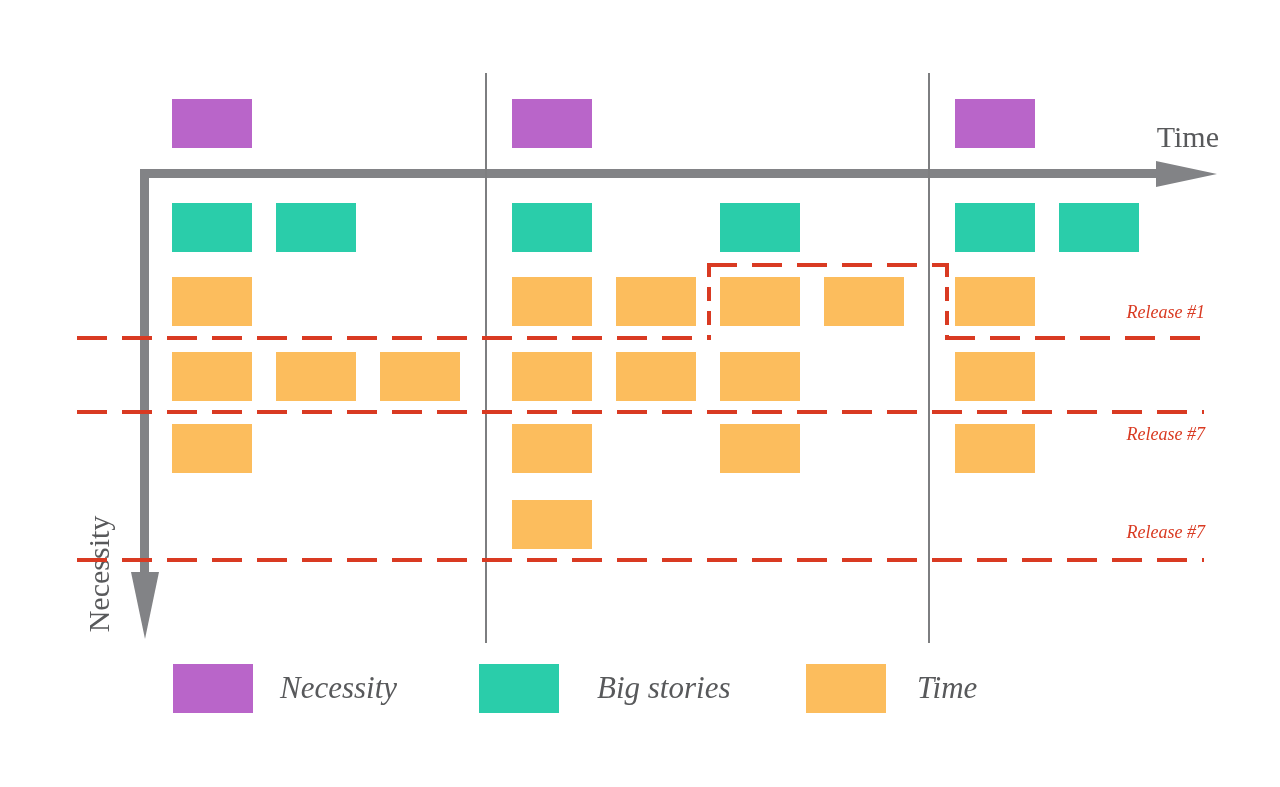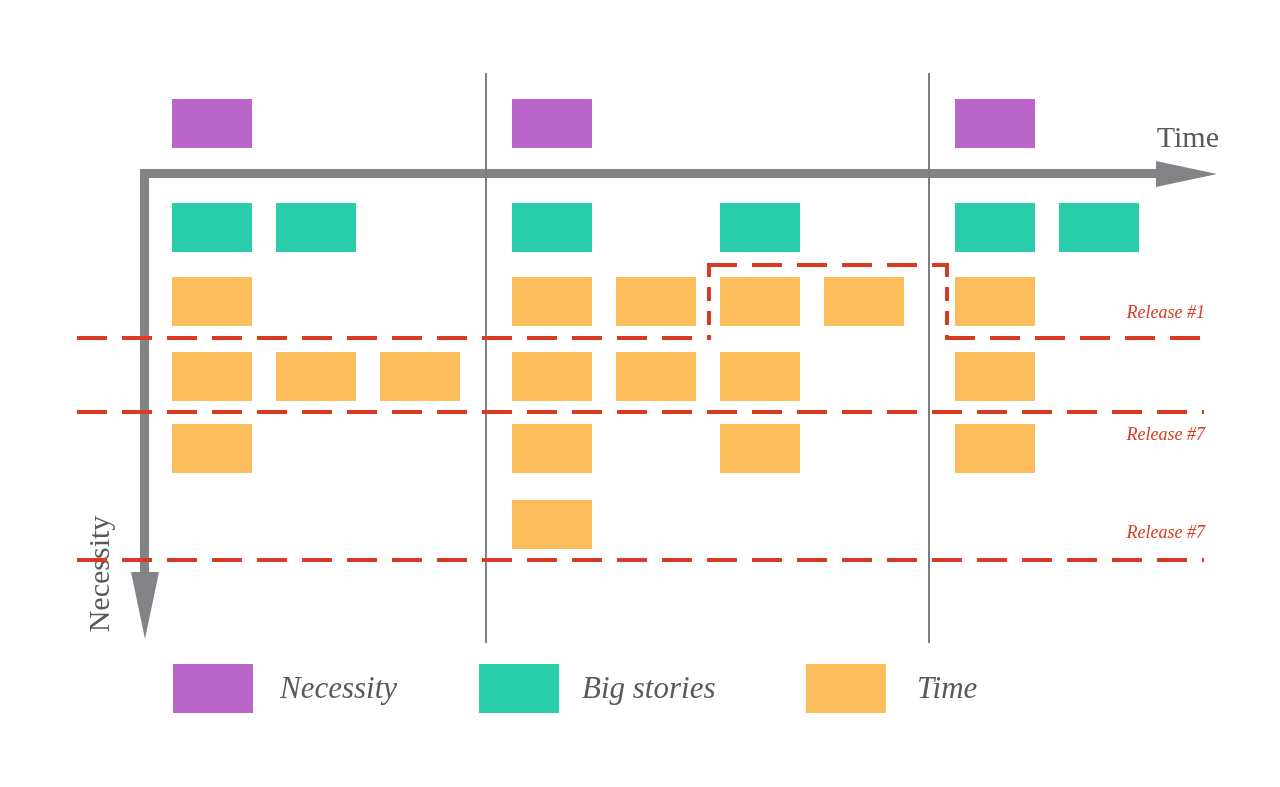--- a/index.html
+++ b/index.html
@@ -34,21 +34,21 @@
   .release-label{position:absolute;right:87px;font-size:18px;font-style:italic;color:var(--c-release);}
   #release-label-1{top:302px;}
   #release-label-2{top:424px;}
   #release-label-3{top:522px;}
   .legend-swatch{position:absolute;top:664px;width:80px;height:49px;}
   #legend-swatch-0{left:161px;}
   #legend-swatch-1{left:467px;}
   #legend-swatch-2{left:794px;}
   .legend-label{position:absolute;top:670px;font-size:31px;font-style:italic;color:var(--c-text);}
   #legend-label-0{left:268px;}
-  #legend-label-1{left:570px;}
+  #legend-label-1{left:585px;}
   #legend-label-2{left:905px;}
 </style>
 </head>
 <body>
 
 <div id="canvas">
 
   <div id="axis-h" class="axis"></div>
   <div id="arrow-right"></div>
   <div id="axis-v" class="axis"></div>

